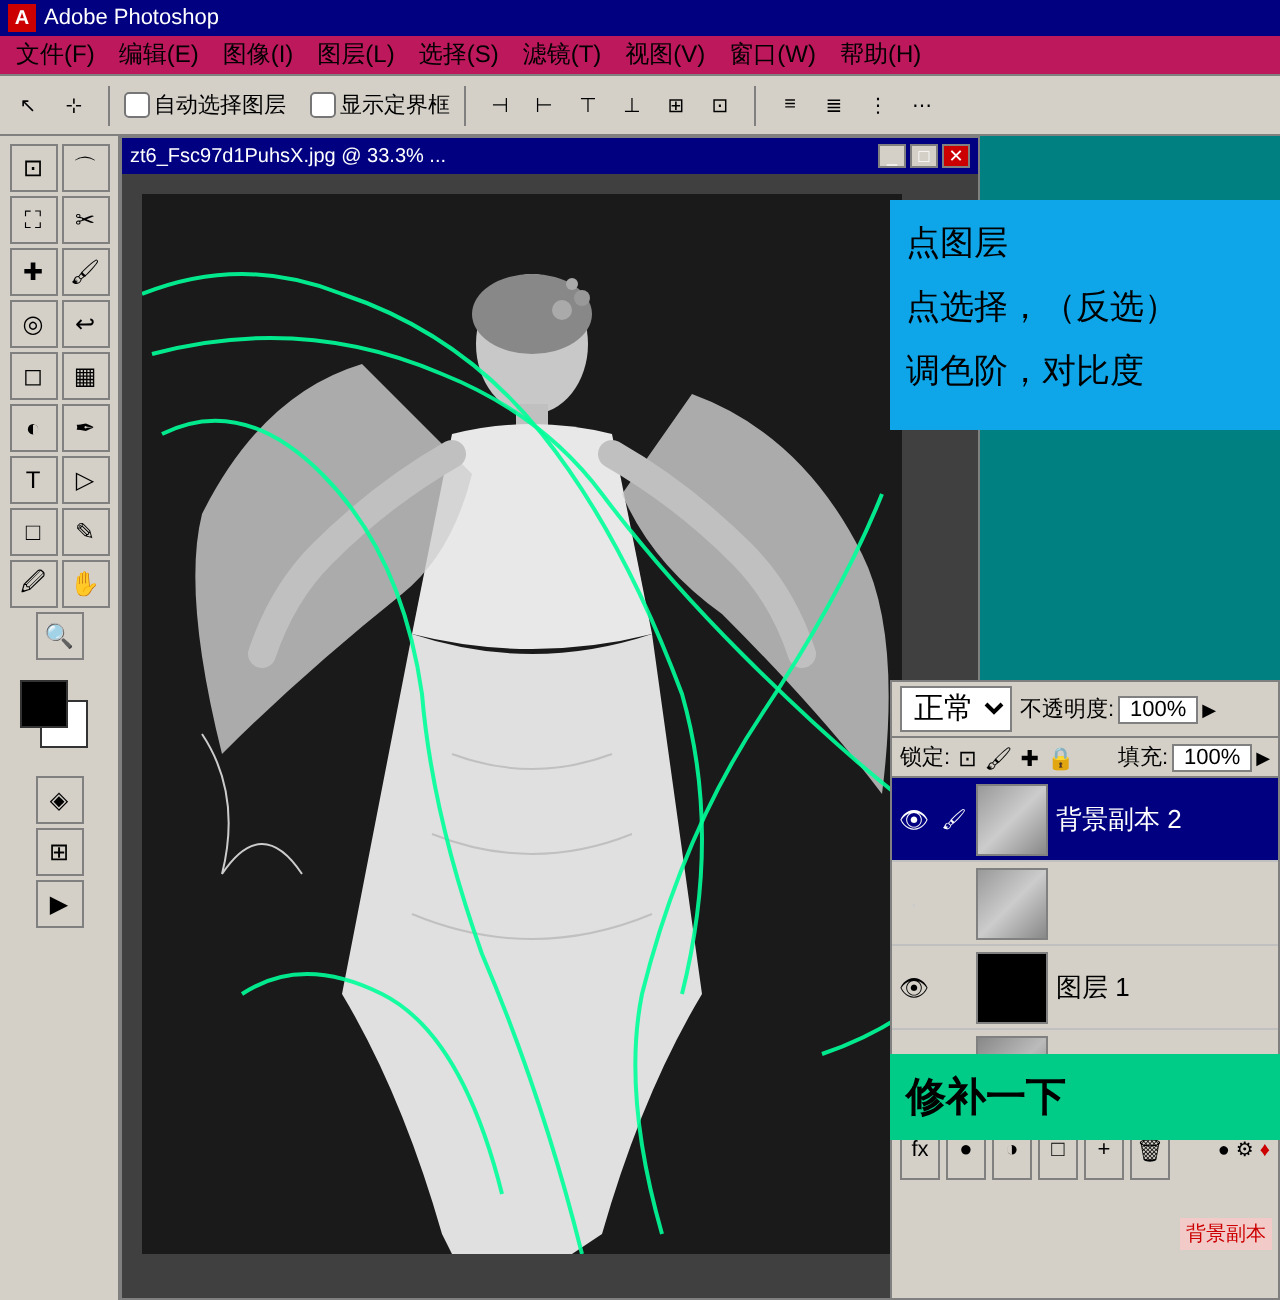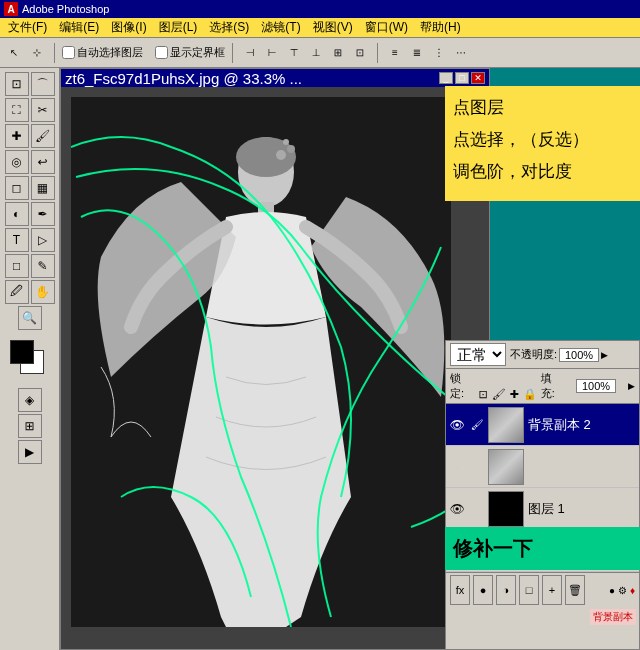--- a/index.html
+++ b/index.html
@@ -31,21 +31,21 @@
       font-size: 10px;
       display: flex;
       align-items: center;
       justify-content: center;
       color: white;
       font-weight: bold;
     }
 
     
     #menu-bar {
-      background: #fde047;
+      background: #be185d;
       height: 20px;
       display: flex;
       align-items: center;
       padding: 0 2px;
       border-bottom: 1px solid #808080;
       font-size: 12px;
     }
     .menu-item {
       padding: 2px 6px;
       cursor: pointer;
@@ -302,21 +302,21 @@
       gap: 4px;
       border-bottom: 1px solid #808080;
       font-size: 11px;
     }
     .lock-icon {
       font-size: 11px;
     }
     .fill-section {
       display: flex;
       align-items: center;
-      gap: 12px;
+      gap: 2px;
       font-size: 11px;
       margin-left: auto;
     }
     .fill-input {
       width: 40px;
       font-size: 11px;
       border: 1px solid #808080;
       background: white;
       text-align: center;
     }
@@ -521,21 +521,21 @@
     </div>
     <div class="tool-row">
       <div class="tool-btn">▶</div>
     </div>
   </div>
 
   <div id="canvas-area">
 
     <div id="doc-window">
       <div id="doc-title-bar">
-        <span style="font-size:15px;">zt6_Fsc97d1PuhsX.jpg @ 33.3% ...</span>
+        <span style="font-size:10px;">zt6_Fsc97d1PuhsX.jpg @ 33.3% ...</span>
         <div class="doc-win-btns">
           <div class="win-btn minimize">_</div>
           <div class="win-btn maximize">□</div>
           <div class="win-btn close">✕</div>
         </div>
       </div>
       <div id="doc-content">
 
         <div id="photo-canvas">
 
@@ -575,21 +575,21 @@
             <path d="M10,120 Q50,100 90,140 Q130,180 140,250 Q145,310 170,380 Q200,450 220,530" stroke="#00ff99" stroke-width="2" fill="none" opacity="0.9"></path>
             <path d="M370,150 Q350,200 310,260 Q270,320 250,400 Q240,450 260,520" stroke="#00ff99" stroke-width="2" fill="none" opacity="0.9"></path>
             <path d="M50,400 Q80,380 120,400 Q160,420 180,500" stroke="#00ff99" stroke-width="2" fill="none" opacity="0.9"></path>
 
             <path d="M340,430 Q370,420 395,400" stroke="#00ff99" stroke-width="2" fill="none" opacity="0.9"></path>
           </svg>
         </div>
       </div>
     </div>
 
-    <div id="annotation-panel" style="position:absolute; top:18px; right:0; width:195px; background:#fde047; padding:10px 8px; font-size:17px;">
+    <div id="annotation-panel" style="position:absolute; top:32px; right:0; width:195px; background:#0ea5e9; padding:10px 8px; font-size:17px;">
       <div class="annot-line">点图层</div>
       <div class="annot-line">点选择，（反选）</div>
       <div class="annot-line">调色阶，对比度</div>
     </div>
 
     <div id="layers-panel">
 
 
       <div id="layers-toolbar">
         <select class="layers-mode-select">

